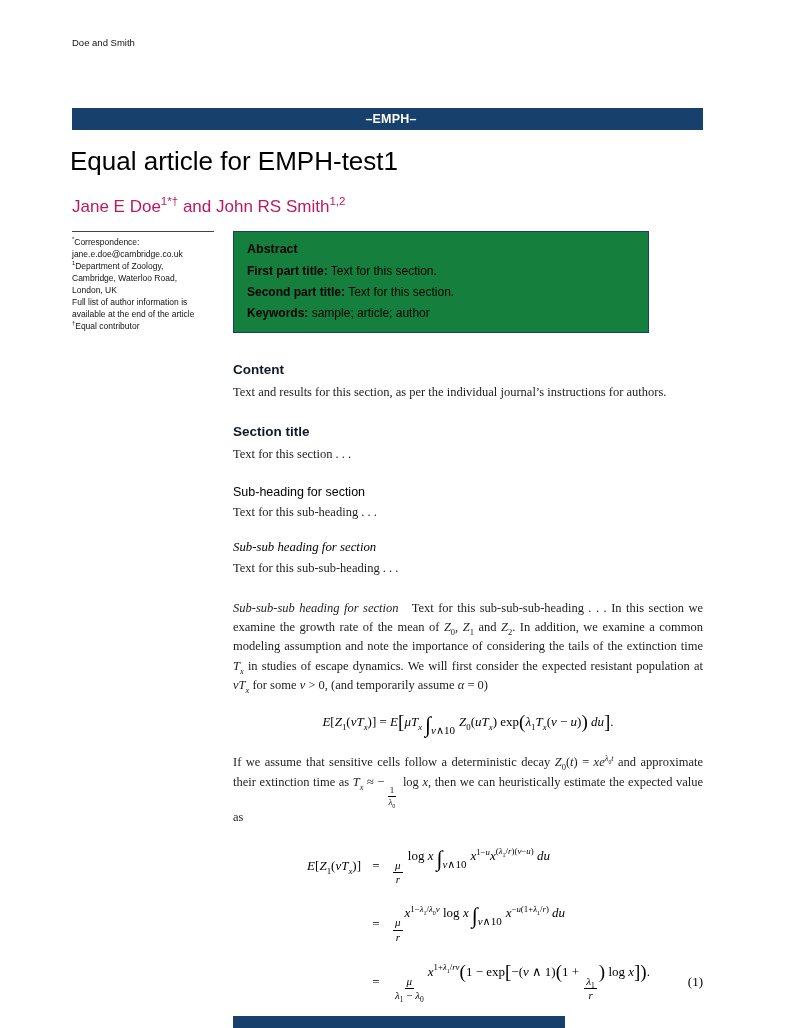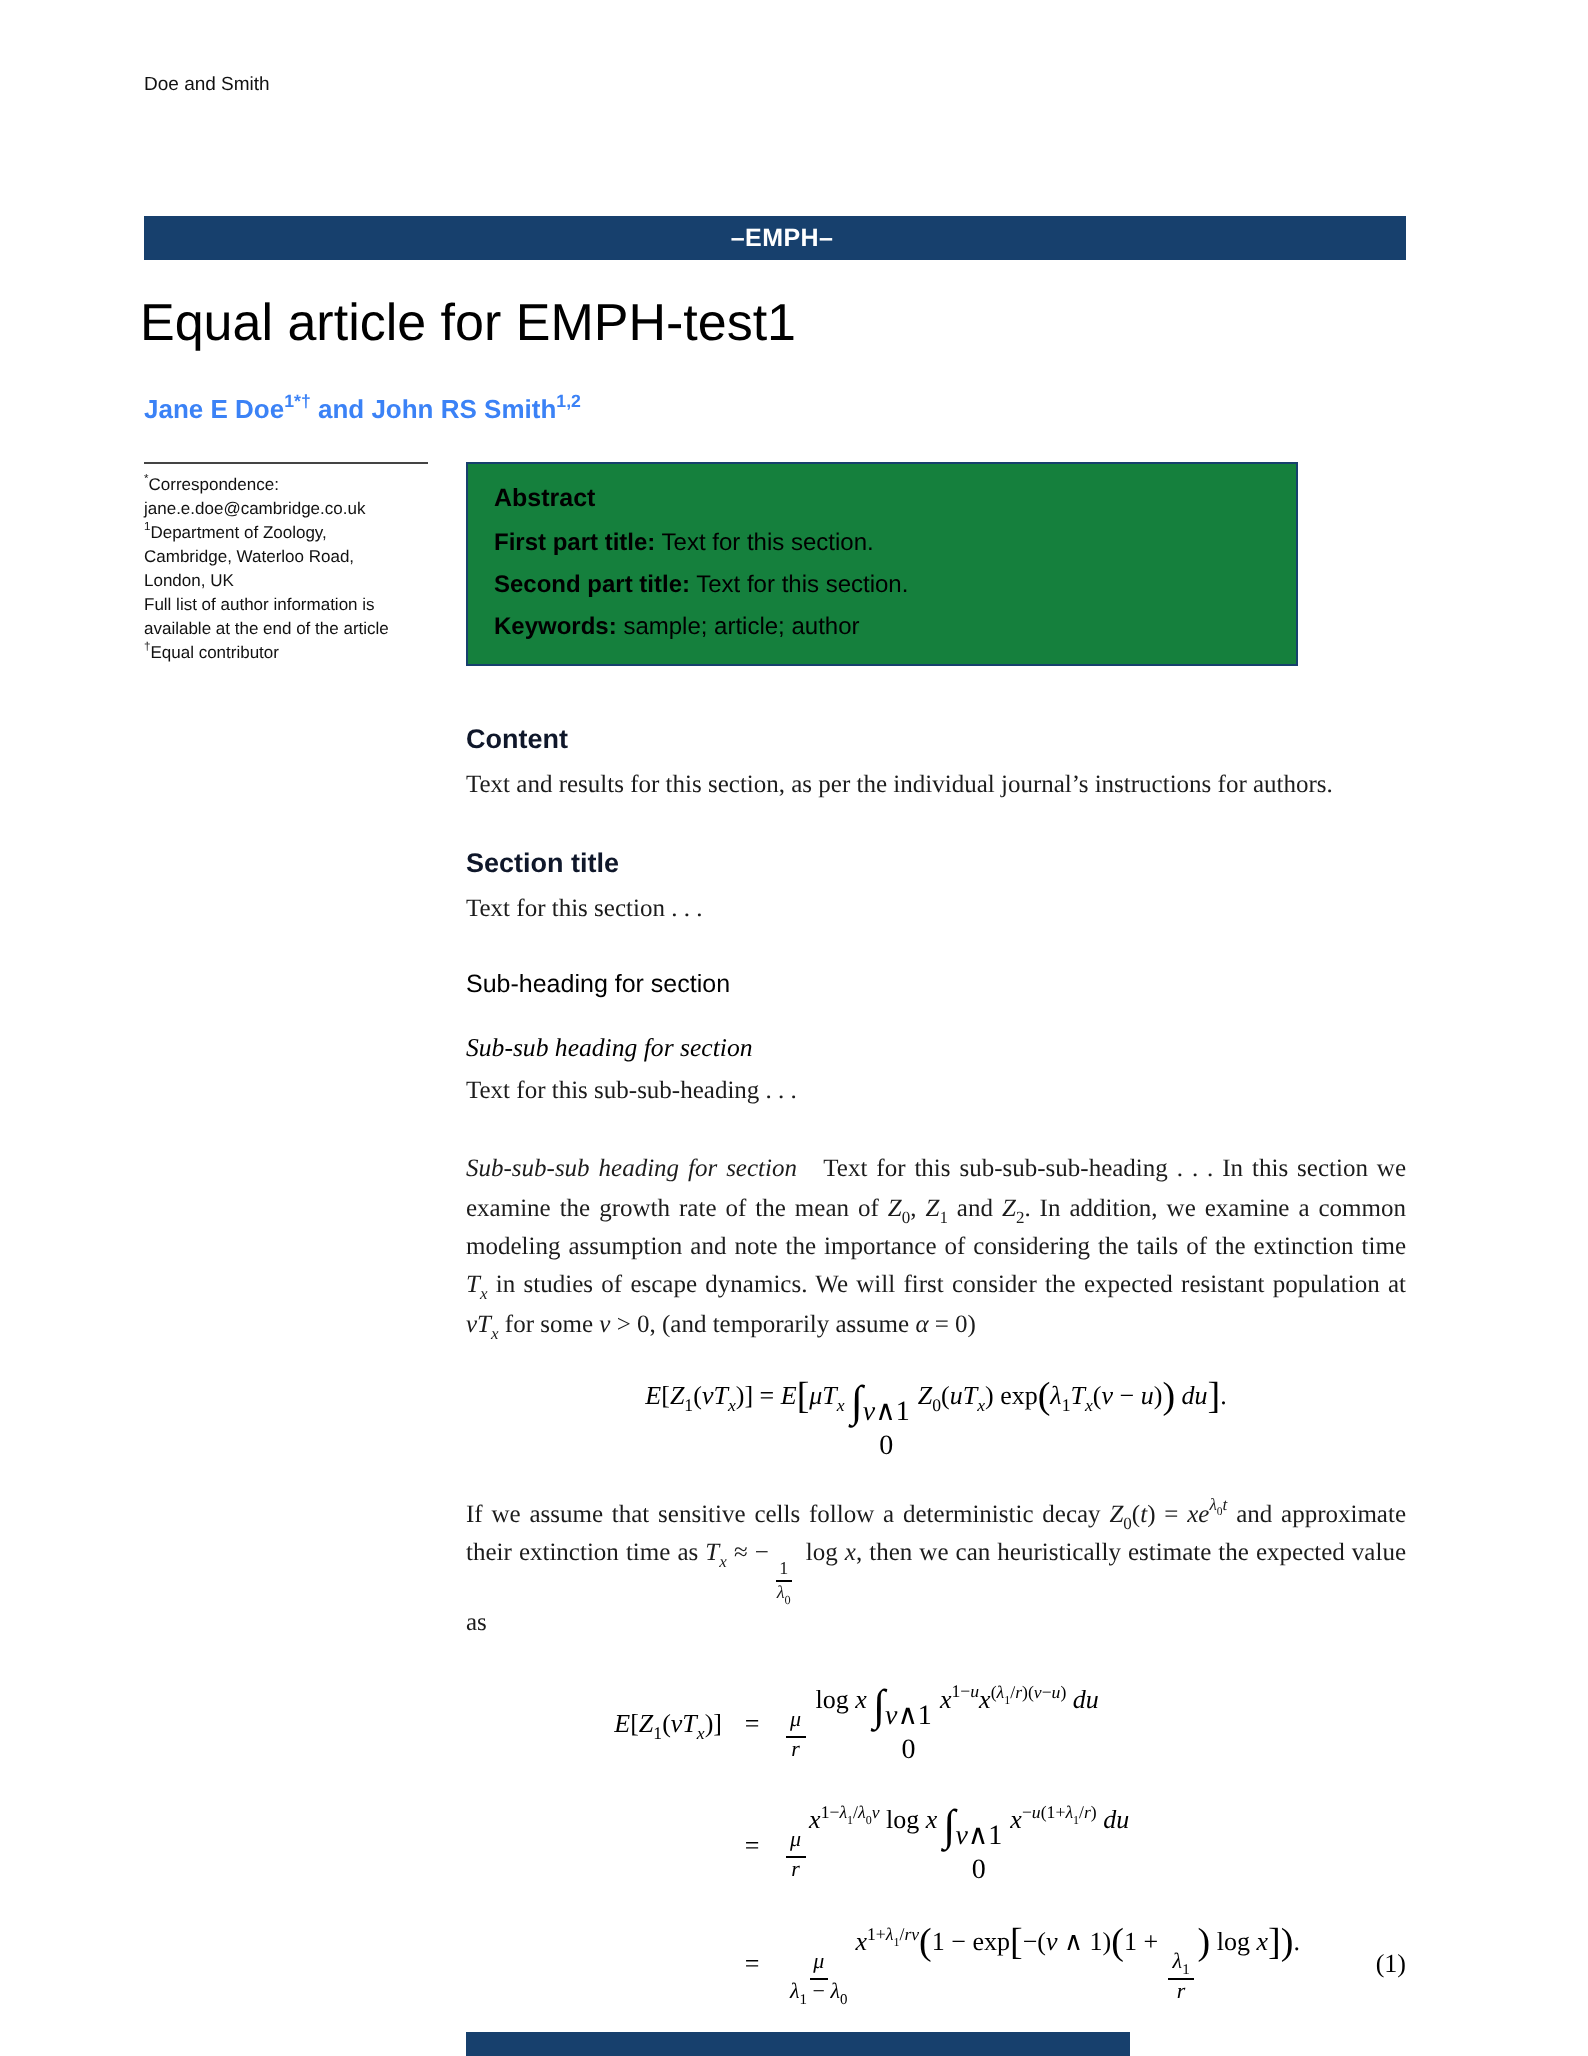--- a/index.html
+++ b/index.html
@@ -16,21 +16,21 @@
 
   .banner{position:absolute;left:72px;top:108px;width:631px;height:22px;
     background:var(--accent,#17406d);color:#fff;display:flex;align-items:center;
     padding-left:7px;font-family:"Liberation Sans",sans-serif;font-weight:bold;
     font-size:12.5px;letter-spacing:.2px;justify-content:center;}
 
   .title{position:absolute;left:70px;top:146px;
     font-family:"Liberation Sans",sans-serif;font-size:26px;font-weight:normal;color:#000;}
 
   .authors{position:absolute;left:72px;top:197px;
-    font-family:"Liberation Sans",sans-serif;font-size:13px;color:#3b82f6;font-weight:bold;}
+    font-family:"Liberation Sans",sans-serif;font-size:17px;color:#be185d;}
 
   .sidebar{position:absolute;left:72px;top:231px;width:142px;
     font-family:"Liberation Sans",sans-serif;font-size:8.5px;line-height:1.42;
     color:#111;border-top:1px solid #444;padding-top:4px;}
 
   .abstract{position:absolute;left:233px;top:231px;width:416px;
     border:1.2px solid var(--accent,#17406d);padding:10px 13px 12px;background:#15803d;}
   .abstract-title{font-family:"Liberation Sans",sans-serif;font-weight:bold;
     font-size:12.5px;margin-bottom:8px;color:#000;}
   .abstract-item{font-family:"Liberation Sans",sans-serif;font-size:12px;
@@ -44,22 +44,22 @@
   .h2{font-family:"Liberation Sans",sans-serif;font-weight:normal;font-size:12.5px;
     color:#000;margin:20px 0 4px;}
   .h3{font-family:"Liberation Serif",serif;font-style:italic;font-weight:normal;
     font-size:12.8px;color:#000;margin:18px 0 4px;}
   .para{font-size:12.5px;line-height:1.55;text-align:justify;color:#1c1c1c;margin:0;}
   .mt20{margin-top:20px;}
 
   
   .eq{font-size:13px;text-align:center;margin:16px 0 15px;color:#000;}
   .intg{display:inline-block;font-size:22px;vertical-align:-6px;margin-left:3px;}
-  .lims{display:inline-flex;flex-direction:column;align-items:center;
-    font-size:14px;line-height:1.2;vertical-align:-8px;margin-right:4px;}
+  .lims{display:inline-flex;flex-direction:row;align-items:flex-end;
+    font-size:11px;line-height:1.2;vertical-align:-8px;margin-right:4px;}
   .frac{display:inline-flex;flex-direction:column;align-items:center;
     font-size:11px;line-height:1.25;vertical-align:-9px;margin:0 2px;}
   .frac .fnum{padding:0 2px;border-bottom:1px solid #000;}
   .frac .fden{padding:0 2px;}
   .fsm{font-size:9px;vertical-align:-7px;}
   .bigd{font-size:19px;vertical-align:-2px;}
 
   .eqalign{display:table;width:100%;margin-top:10px;font-size:13px;color:#000;}
   .eqrow{display:table-row;}
   .eqrow>span{display:table-cell;vertical-align:middle;padding:8px 0;}
@@ -100,20 +100,21 @@
 </div>
 
 <div class="main">
   <h2 class="h1 first">Content</h2>
   <p class="para">Text and results for this section, as per the individual journal’s instructions for authors.</p>
 
   <h2 class="h1">Section title</h2>
   <p class="para">Text for this section . . .</p>
 
   <h3 class="h2">Sub-heading for section</h3>
+  <p class="para">Text for this sub-heading . . .</p>
 
   <h4 class="h3">Sub-sub heading for section</h4>
   <p class="para">Text for this sub-sub-heading . . .</p>
 
   <p class="para mt20"><i>Sub-sub-sub heading for section</i>&nbsp;&nbsp; Text for this sub-sub-sub-heading . . . In this section we examine the growth rate of the mean of <i>Z</i><sub>0</sub>, <i>Z</i><sub>1</sub> and <i>Z</i><sub>2</sub>. In addition, we examine a common modeling assumption and note the importance of considering the tails of the extinction time <i>T<sub>x</sub></i> in studies of escape dynamics. We will first consider the expected resistant population at <i>vT<sub>x</sub></i> for some <i>v</i> &gt; 0, (and temporarily assume <i>α</i> = 0)</p>
 
   <div class="eq"><i>E</i>[<i>Z</i><sub>1</sub>(<i>vT<sub>x</sub></i>)] = <i>E</i><span class="bigd">[</span><i>μT<sub>x</sub></i><span class="intg">∫</span><span class="lims">
         <span><i>v</i>∧1</span>
         <span>0</span>
       </span><i>Z</i><sub>0</sub>(<i>uT<sub>x</sub></i>) exp<span class="bigd">(</span><i>λ</i><sub>1</sub><i>T<sub>x</sub></i>(<i>v</i> − <i>u</i>)<span class="bigd">)</span> <i>du</i><span class="bigd">]</span>.</div>

